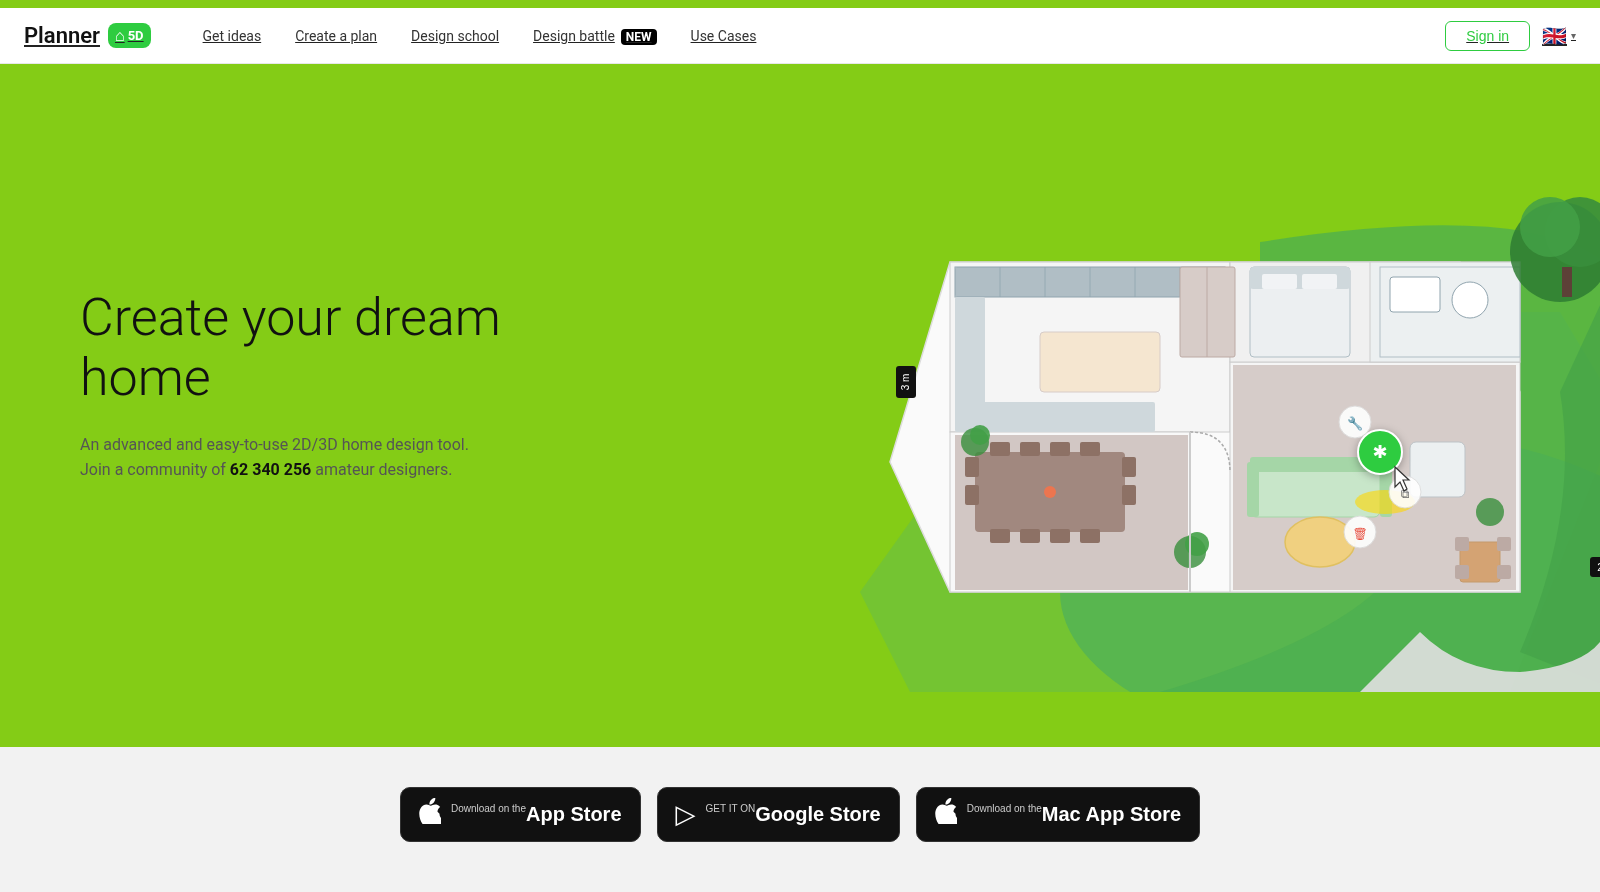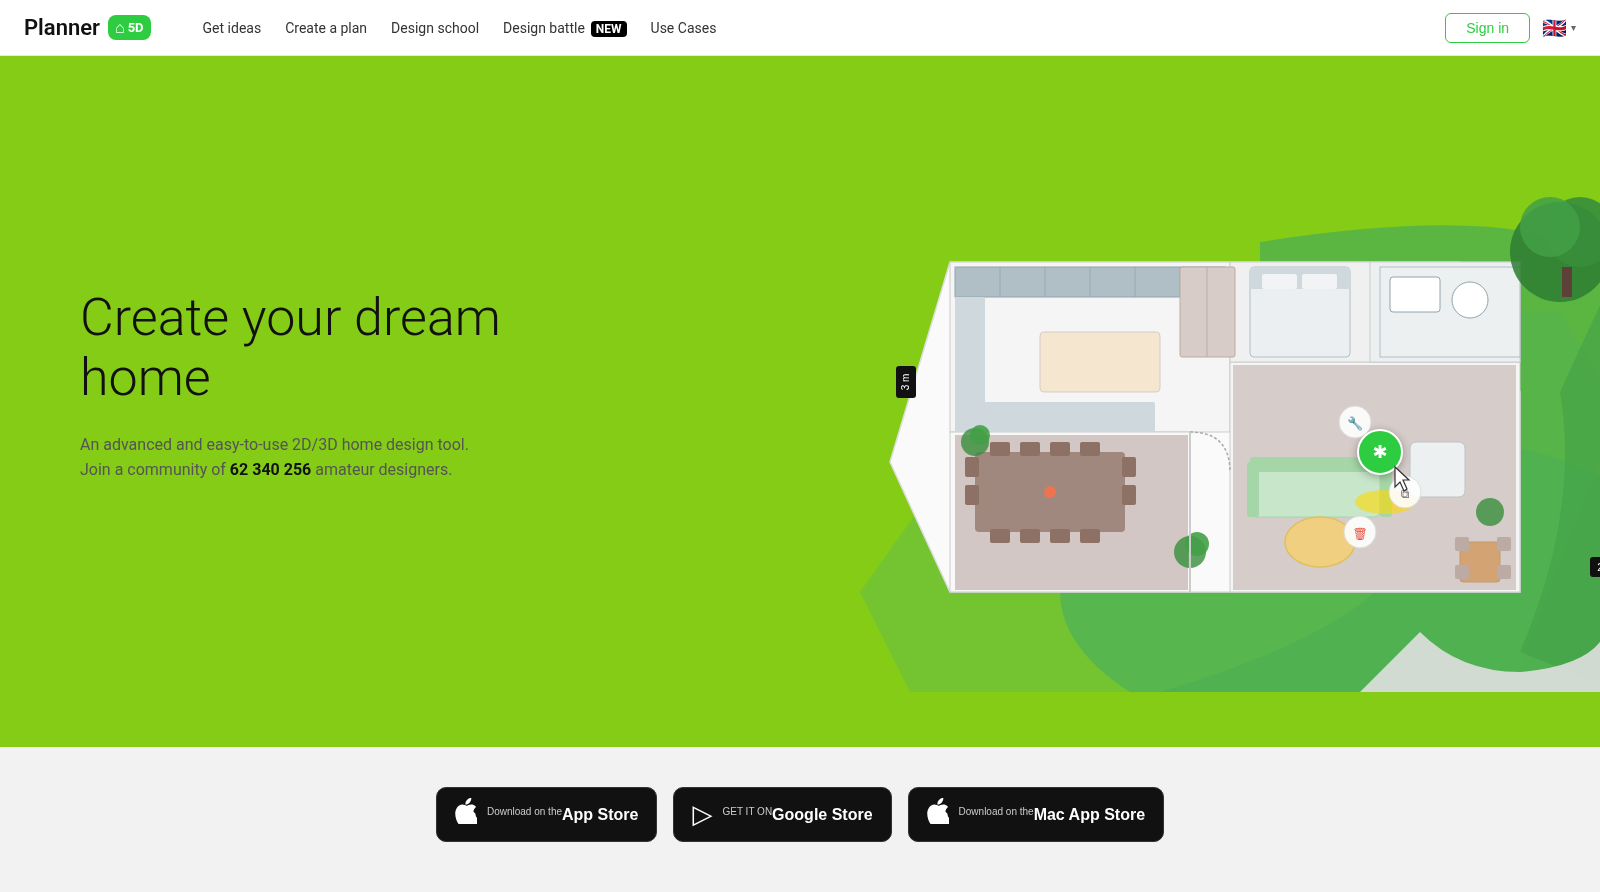--- a/index.html
+++ b/index.html
@@ -1,31 +1,31 @@
 <!DOCTYPE html>
 <html><head>
   <meta charset="utf-8">
   <style>
     * { margin: 0; padding: 0; box-sizing: border-box; }
     body { font-family: -apple-system, BlinkMacSystemFont, 'Segoe UI', Roboto, sans-serif; background: #f2f2f2; color: #222; overflow-x: hidden; }
 
     
     .header {
-      position: fixed; top: 0; left: 0; right: 0; height: 56px;
+      position: fixed; top: 8px; left: 0; right: 0; height: 56px;
       background: #fff; display: flex; align-items: center;
-      padding: 0 24px; z-index: 100; border-bottom: 1px solid #e8e8e8;
+      padding: 0 24px; z-index: 100; border-bottom: 1px solid #e8e8e8; text-decoration: underline;
     }
     .logo-area { display: flex; align-items: center; gap: 8px; margin-right: 40px; }
     .logo-text { font-size: 22px; font-weight: 600; color: #111; }
     .logo-badge {
       background: #2ecc40; color: #fff; font-size: 13px; font-weight: 700;
       padding: 3px 7px; border-radius: 8px; display: flex; align-items: center; gap: 3px;
     }
     .logo-house { font-size: 16px; }
-    .nav { display: flex; align-items: center; gap: 0; flex: 1; }
+    .nav { display: flex; align-items: center; gap: 10px; flex: 1; }
     .nav-item {
       padding: 8px 12px; font-size: 14px; color: #333; cursor: pointer;
       border-radius: 4px; transition: background 0.15s; white-space: nowrap;
     }
     .new-badge {
       background: #000000; color: #fff; font-size: 12px; font-weight: 700;
       padding: 1px 5px; border-radius: 4px; margin-left: 6px;
     }
     .header-right { display: flex; align-items: center; gap: 12px; margin-left: auto; }
     .sign-in-btn {
@@ -79,21 +79,21 @@
     }
     .store-btn {
       display: flex; align-items: center; gap: 10px;
       border: 1.5px solid #333; border-radius: 10px;
       padding: 10px 18px; background: #111; color: #fff;
       cursor: pointer; min-width: 160px;
     }
     .store-icon { font-size: 26px; }
     .store-text { display: flex; flex-direction: row; }
     .store-text-top { font-size: 10px; color: #ccc; }
-    .store-text-main { font-size: 16px; font-weight: 600; white-space: nowrap; }
+    .store-text-main { font-size: 20px; font-weight: 600; white-space: nowrap; }
 
     
     .fp-svg { width: 100%; height: 100%; }
   </style>
 </head>
 <body>
 
 <header class="header">
   <div class="logo-area">
     <span class="logo-text">Planner</span>

